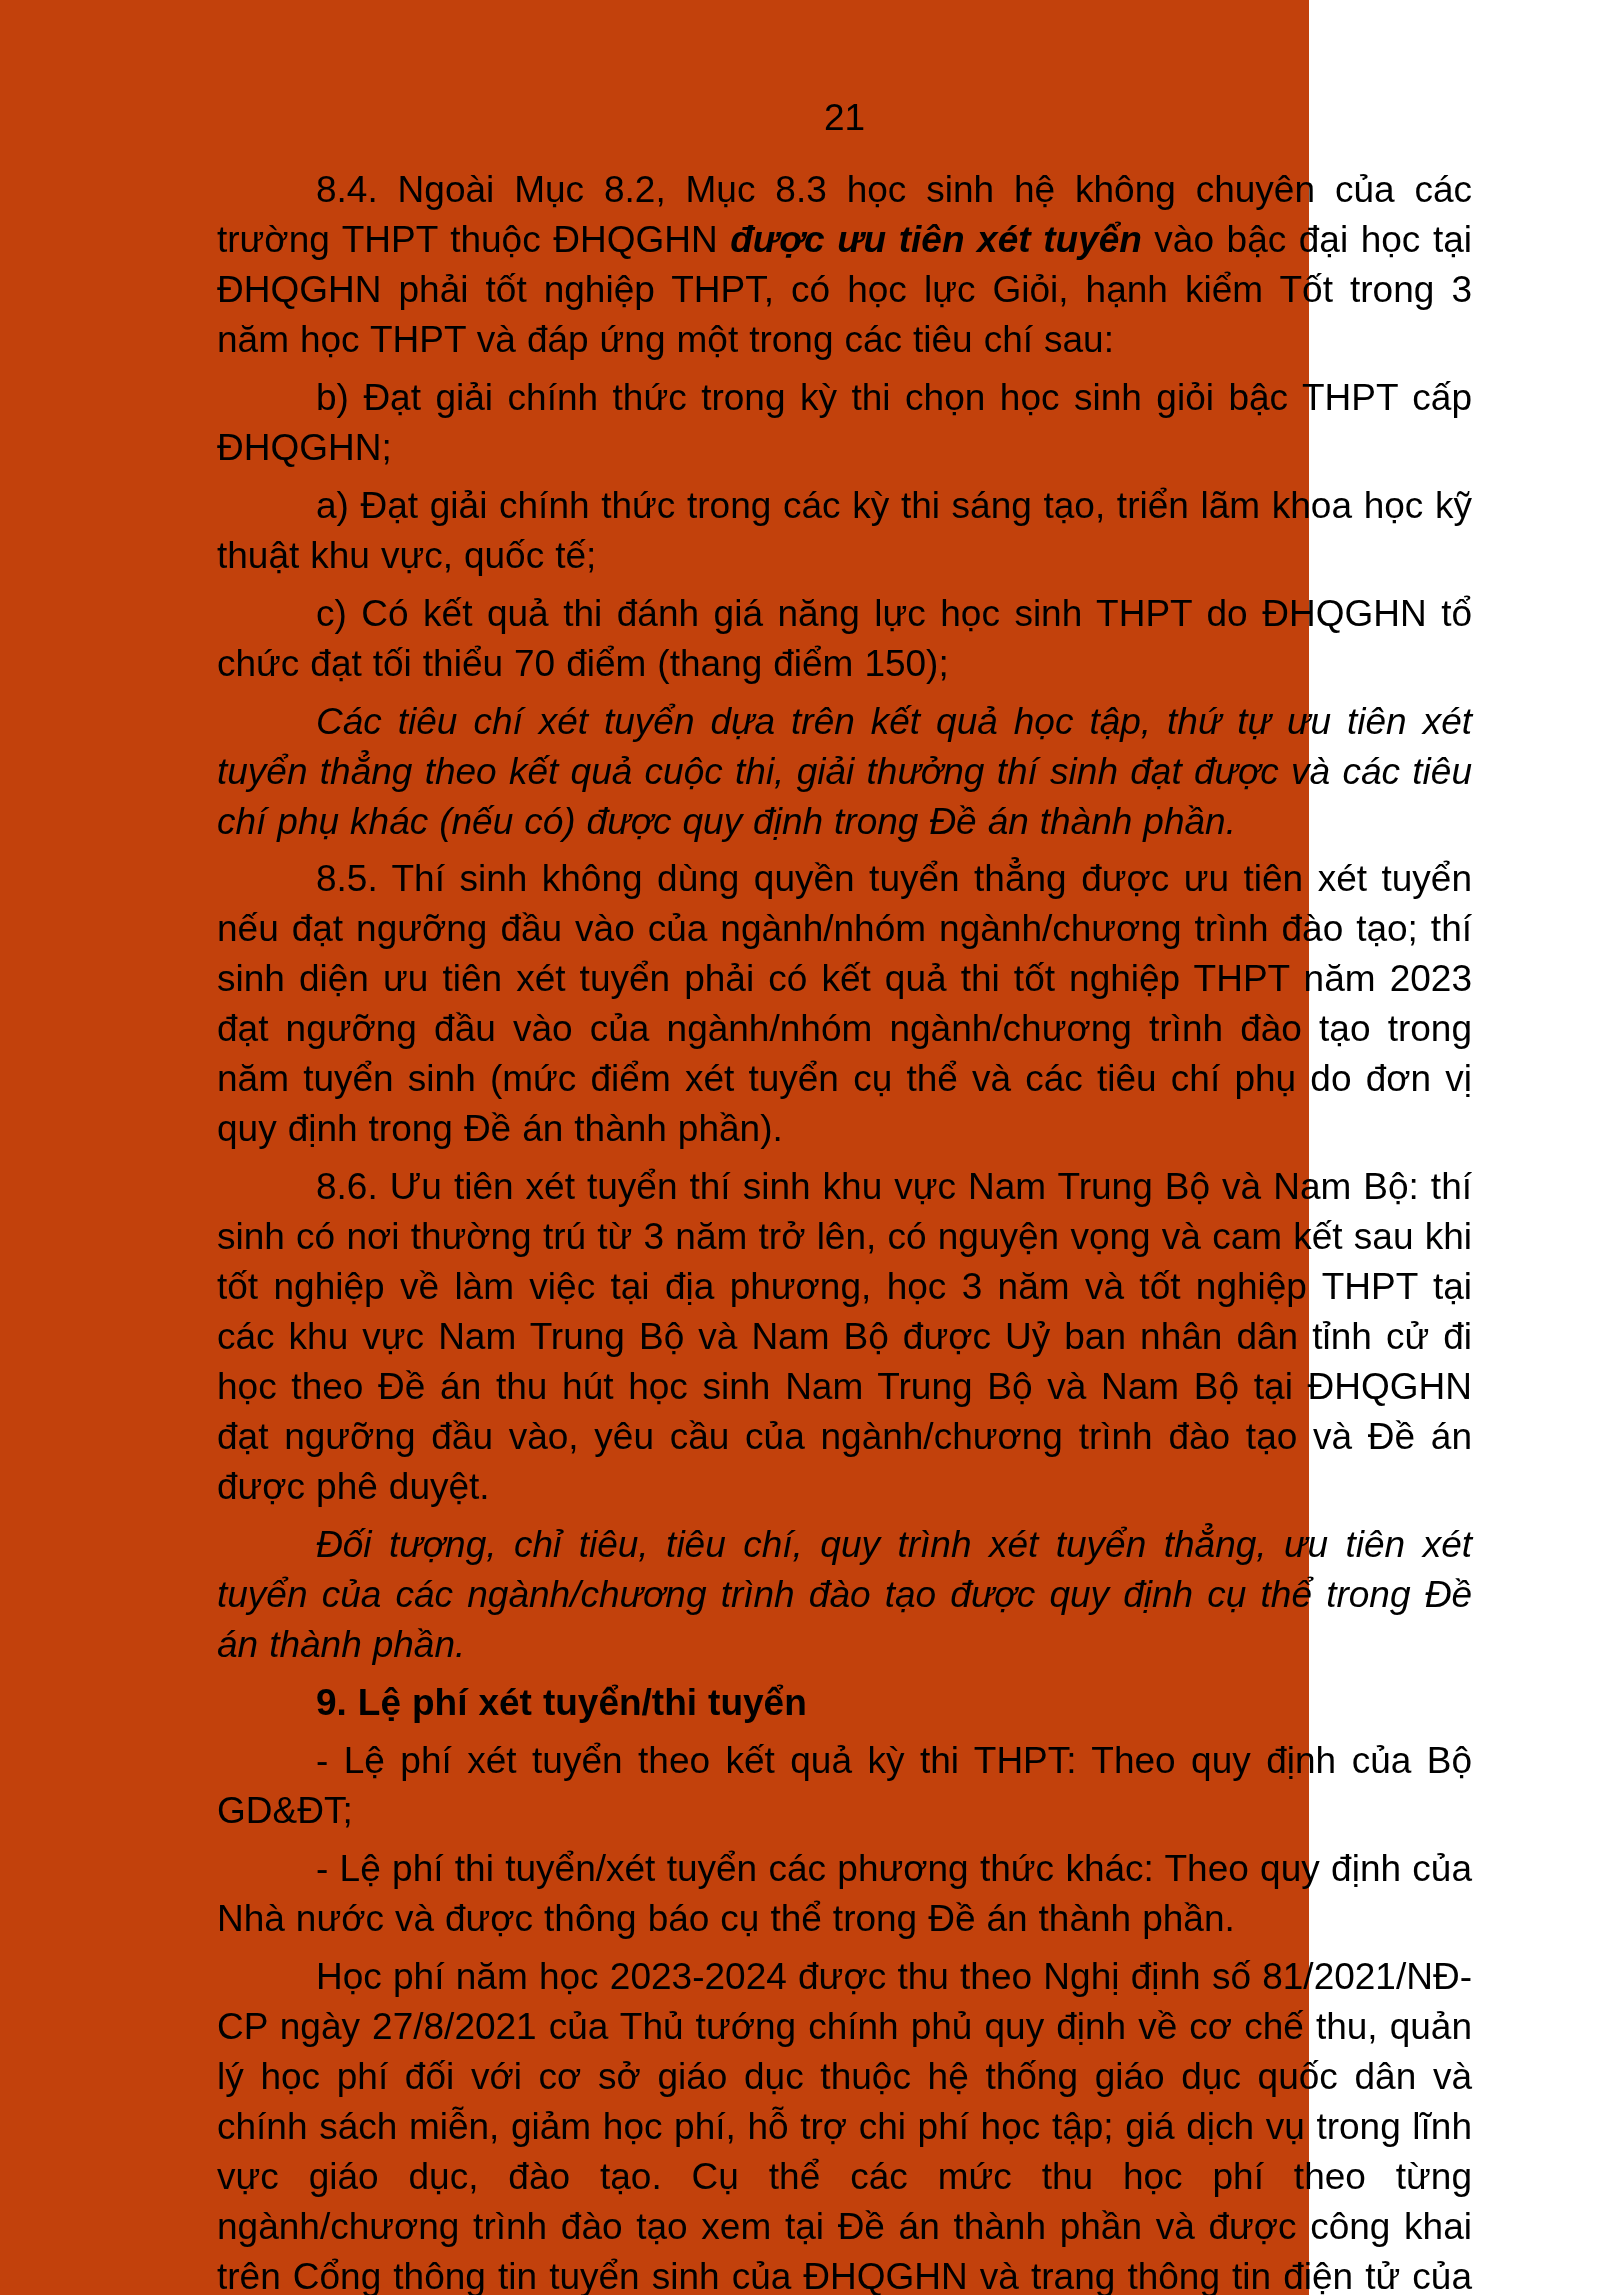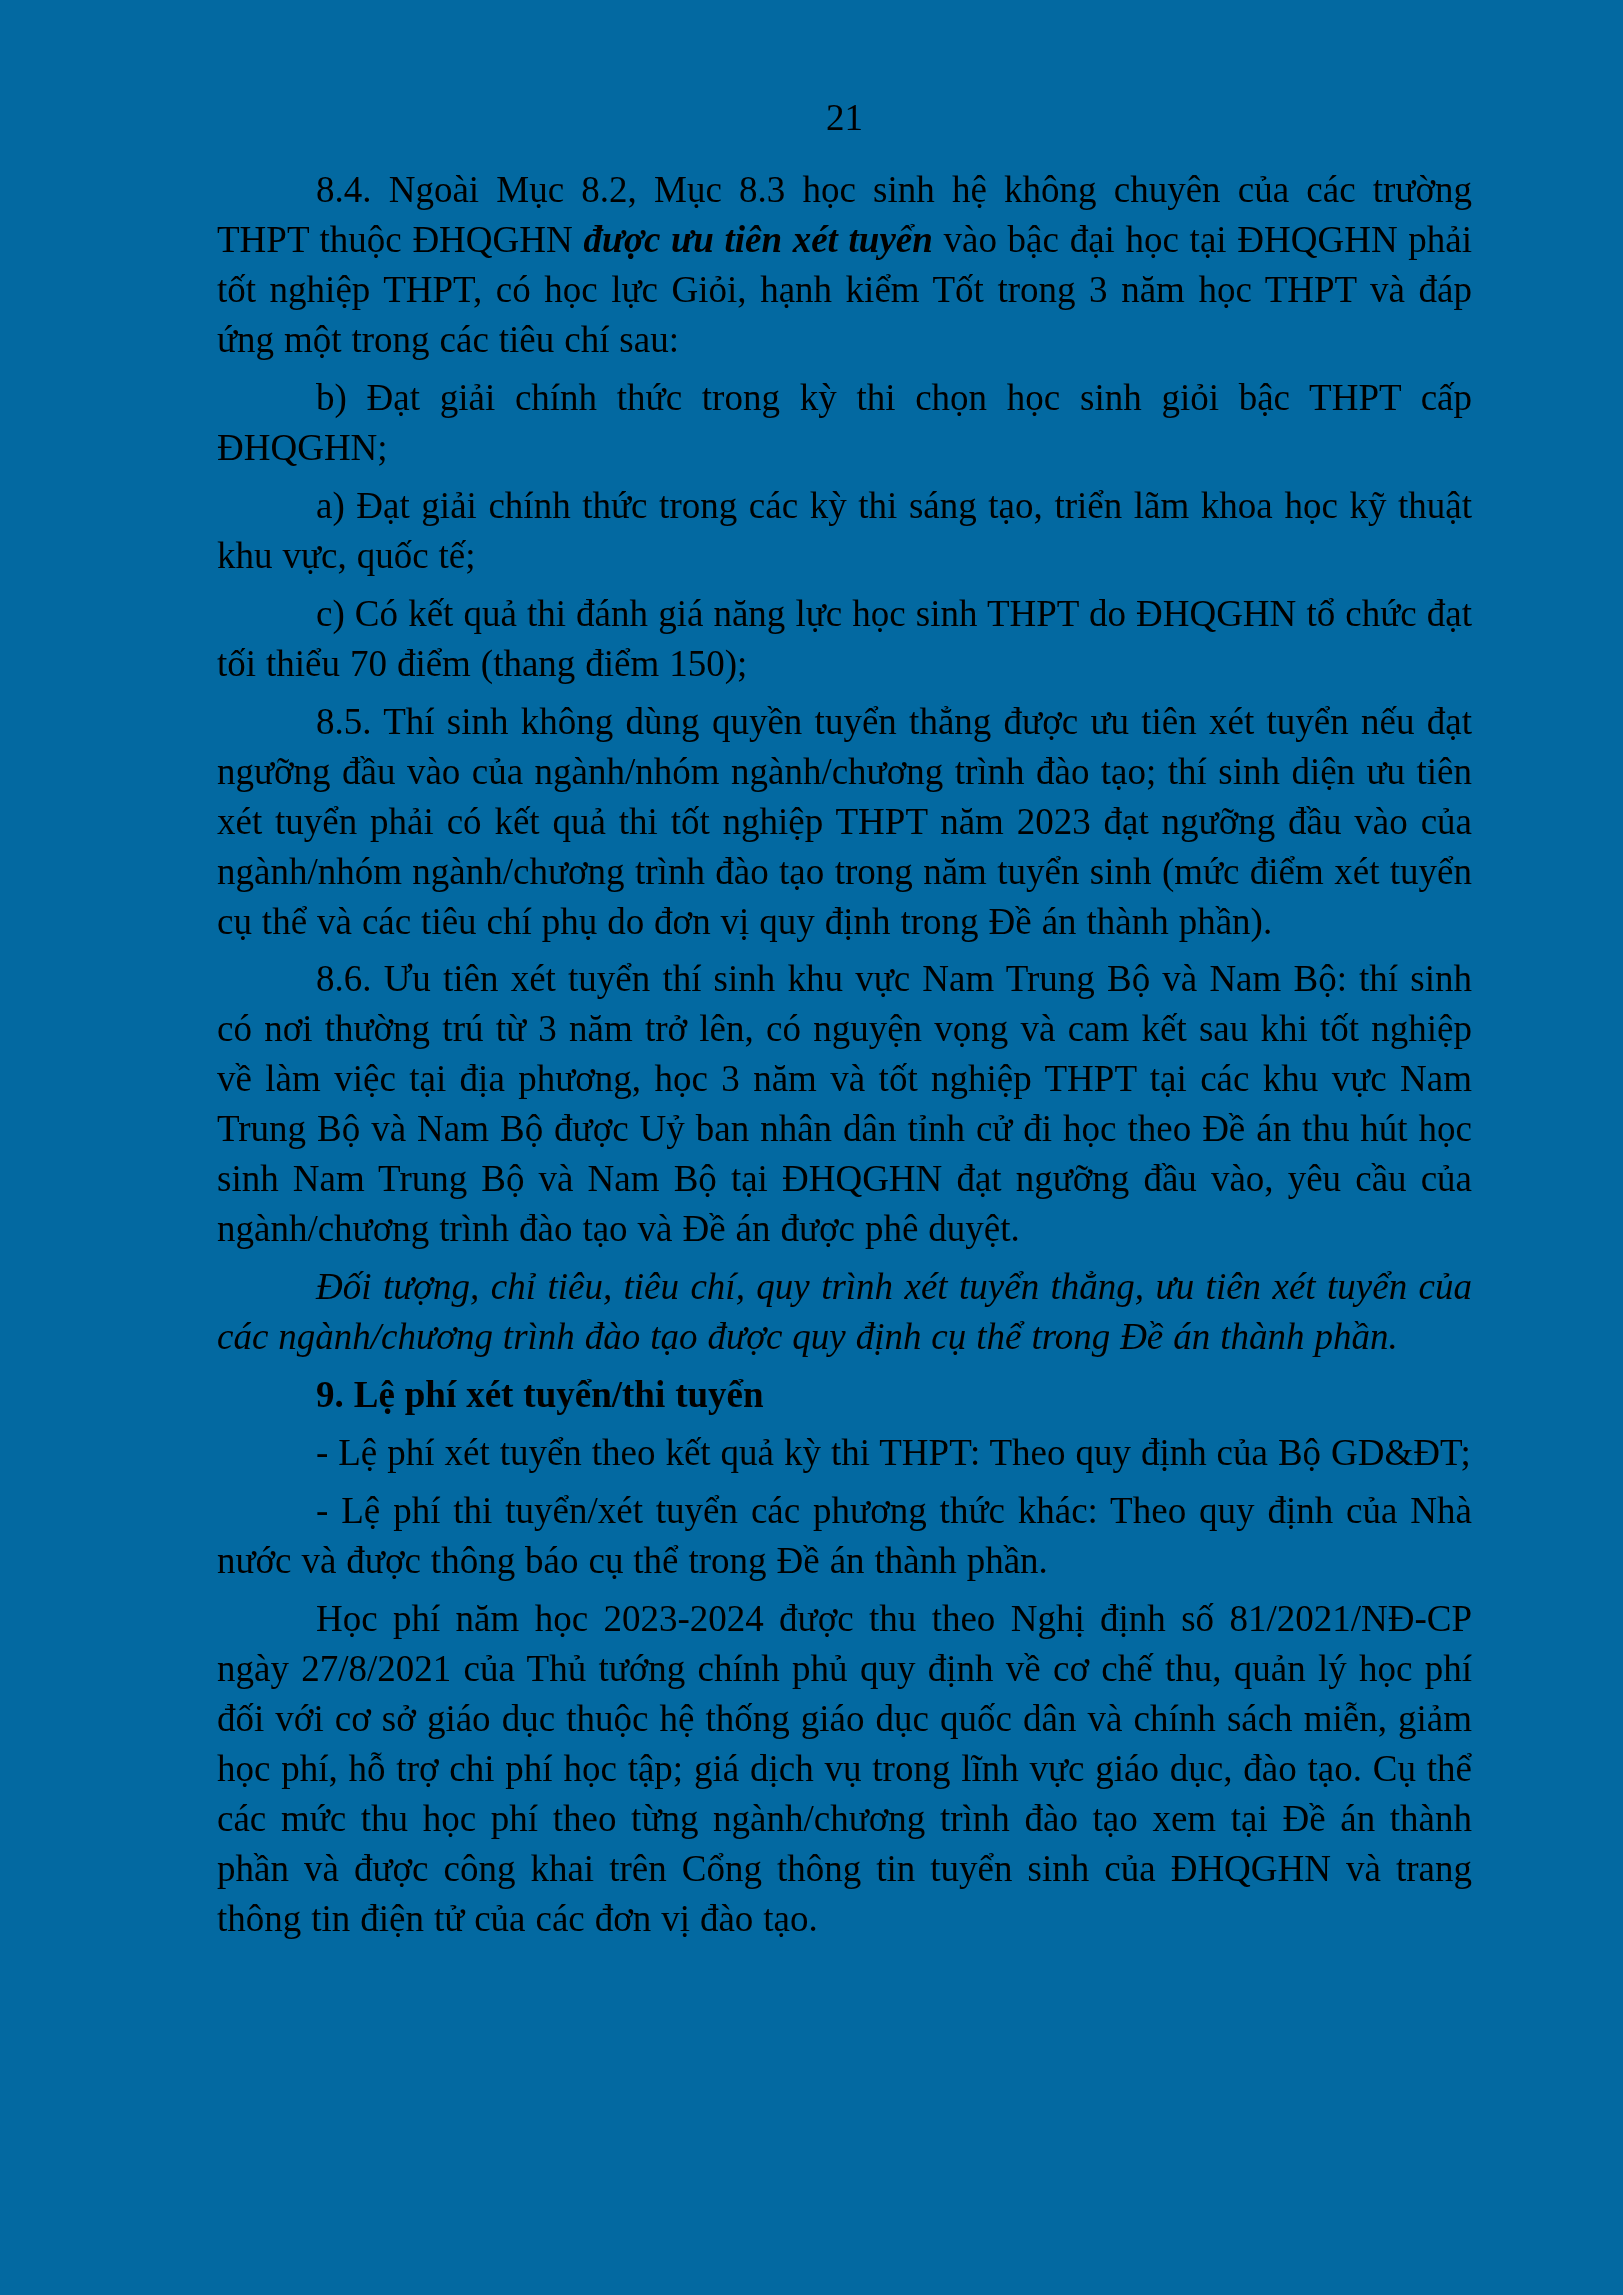--- a/index.html
+++ b/index.html
@@ -7,25 +7,25 @@
     padding: 0;
     background: #ffffff;
   }
   body {
     width: 1623px;
     height: 2295px;
     overflow: hidden;
   }
   .page {
     position: relative;
-    width: 1623px;
+    width: 1309px;
     height: 2295px;
-    background: #0369a1;
+    background: #c2410c;
     color: #000000;
-    font-family: Liberation Serif, serif;
+    font-family: Liberation Sans, sans-serif;
     font-size: 37px;
     line-height: 50px;
   }
   .content {
     position: absolute;
     left: 217px;
     top: 93px;
     width: 1255px;
   }
   .page-number {
@@ -51,20 +51,21 @@
 <body>
 
 <div class="page">
   <div class="content">
     <div class="page-number">21</div>
     <div id="document-body">
         <p class="block"><span class="run normal">8.4. Ngoài Mục 8.2, Mục 8.3 học sinh hệ không chuyên của các trường THPT thuộc ĐHQGHN </span><span class="run bold-italic">được ưu tiên xét tuyển</span><span class="run normal"> vào bậc đại học tại ĐHQGHN phải tốt nghiệp THPT, có học lực Giỏi, hạnh kiểm Tốt trong 3 năm học THPT và đáp ứng một trong các tiêu chí sau:</span></p>
         <p class="block"><span class="run normal">b) Đạt giải chính thức trong kỳ thi chọn học sinh giỏi bậc THPT cấp ĐHQGHN;</span></p>
         <p class="block"><span class="run normal">a) Đạt giải chính thức trong các kỳ thi sáng tạo, triển lãm khoa học kỹ thuật khu vực, quốc tế;</span></p>
         <p class="block"><span class="run normal">c) Có kết quả thi đánh giá năng lực học sinh THPT do ĐHQGHN tổ chức đạt tối thiểu 70 điểm (thang điểm 150);</span></p>
+        <p class="block"><span class="run italic">Các tiêu chí xét tuyển dựa trên kết quả học tập, thứ tự ưu tiên xét tuyển thẳng theo kết quả cuộc thi, giải thưởng thí sinh đạt được và các tiêu chí phụ khác (nếu có) được quy định trong Đề án thành phần.</span></p>
         <p class="block"><span class="run normal">8.5. Thí sinh không dùng quyền tuyển thẳng được ưu tiên xét tuyển nếu đạt ngưỡng đầu vào của ngành/nhóm ngành/chương trình đào tạo; thí sinh diện ưu tiên xét tuyển phải có kết quả thi tốt nghiệp THPT năm 2023 đạt ngưỡng đầu vào của ngành/nhóm ngành/chương trình đào tạo trong năm tuyển sinh (mức điểm xét tuyển cụ thể và các tiêu chí phụ do đơn vị quy định trong Đề án thành phần).</span></p>
         <p class="block"><span class="run normal">8.6. Ưu tiên xét tuyển thí sinh khu vực Nam Trung Bộ và Nam Bộ: thí sinh có nơi thường trú từ 3 năm trở lên, có nguyện vọng và cam kết sau khi tốt nghiệp về làm việc tại địa phương, học 3 năm và tốt nghiệp THPT tại các khu vực Nam Trung Bộ và Nam Bộ được Uỷ ban nhân dân tỉnh cử đi học theo Đề án thu hút học sinh Nam Trung Bộ và Nam Bộ tại ĐHQGHN đạt ngưỡng đầu vào, yêu cầu của ngành/chương trình đào tạo và Đề án được phê duyệt.</span></p>
         <p class="block"><span class="run italic">Đối tượng, chỉ tiêu, tiêu chí, quy trình xét tuyển thẳng, ưu tiên xét tuyển của các ngành/chương trình đào tạo được quy định cụ thể trong Đề án thành phần.</span></p>
         <p class="block heading"><span class="run bold">9. Lệ phí xét tuyển/thi tuyển</span></p>
         <p class="block"><span class="run normal">- Lệ phí xét tuyển theo kết quả kỳ thi THPT: Theo quy định của Bộ GD&amp;ĐT;</span></p>
         <p class="block"><span class="run normal">- Lệ phí thi tuyển/xét tuyển các phương thức khác: Theo quy định của Nhà nước và được thông báo cụ thể trong Đề án thành phần.</span></p>
         <p class="block"><span class="run normal">Học phí năm học 2023-2024 được thu theo Nghị định số 81/2021/NĐ-CP ngày 27/8/2021 của Thủ tướng chính phủ quy định về cơ chế thu, quản lý học phí đối với cơ sở giáo dục thuộc hệ thống giáo dục quốc dân và chính sách miễn, giảm học phí, hỗ trợ chi phí học tập; giá dịch vụ trong lĩnh vực giáo dục, đào tạo. Cụ thể các mức thu học phí theo từng ngành/chương trình đào tạo xem tại Đề án thành phần và được công khai trên Cổng thông tin tuyển sinh của ĐHQGHN và trang thông tin điện tử của các đơn vị đào tạo.</span></p>
       </div>
   </div>
 </div>

